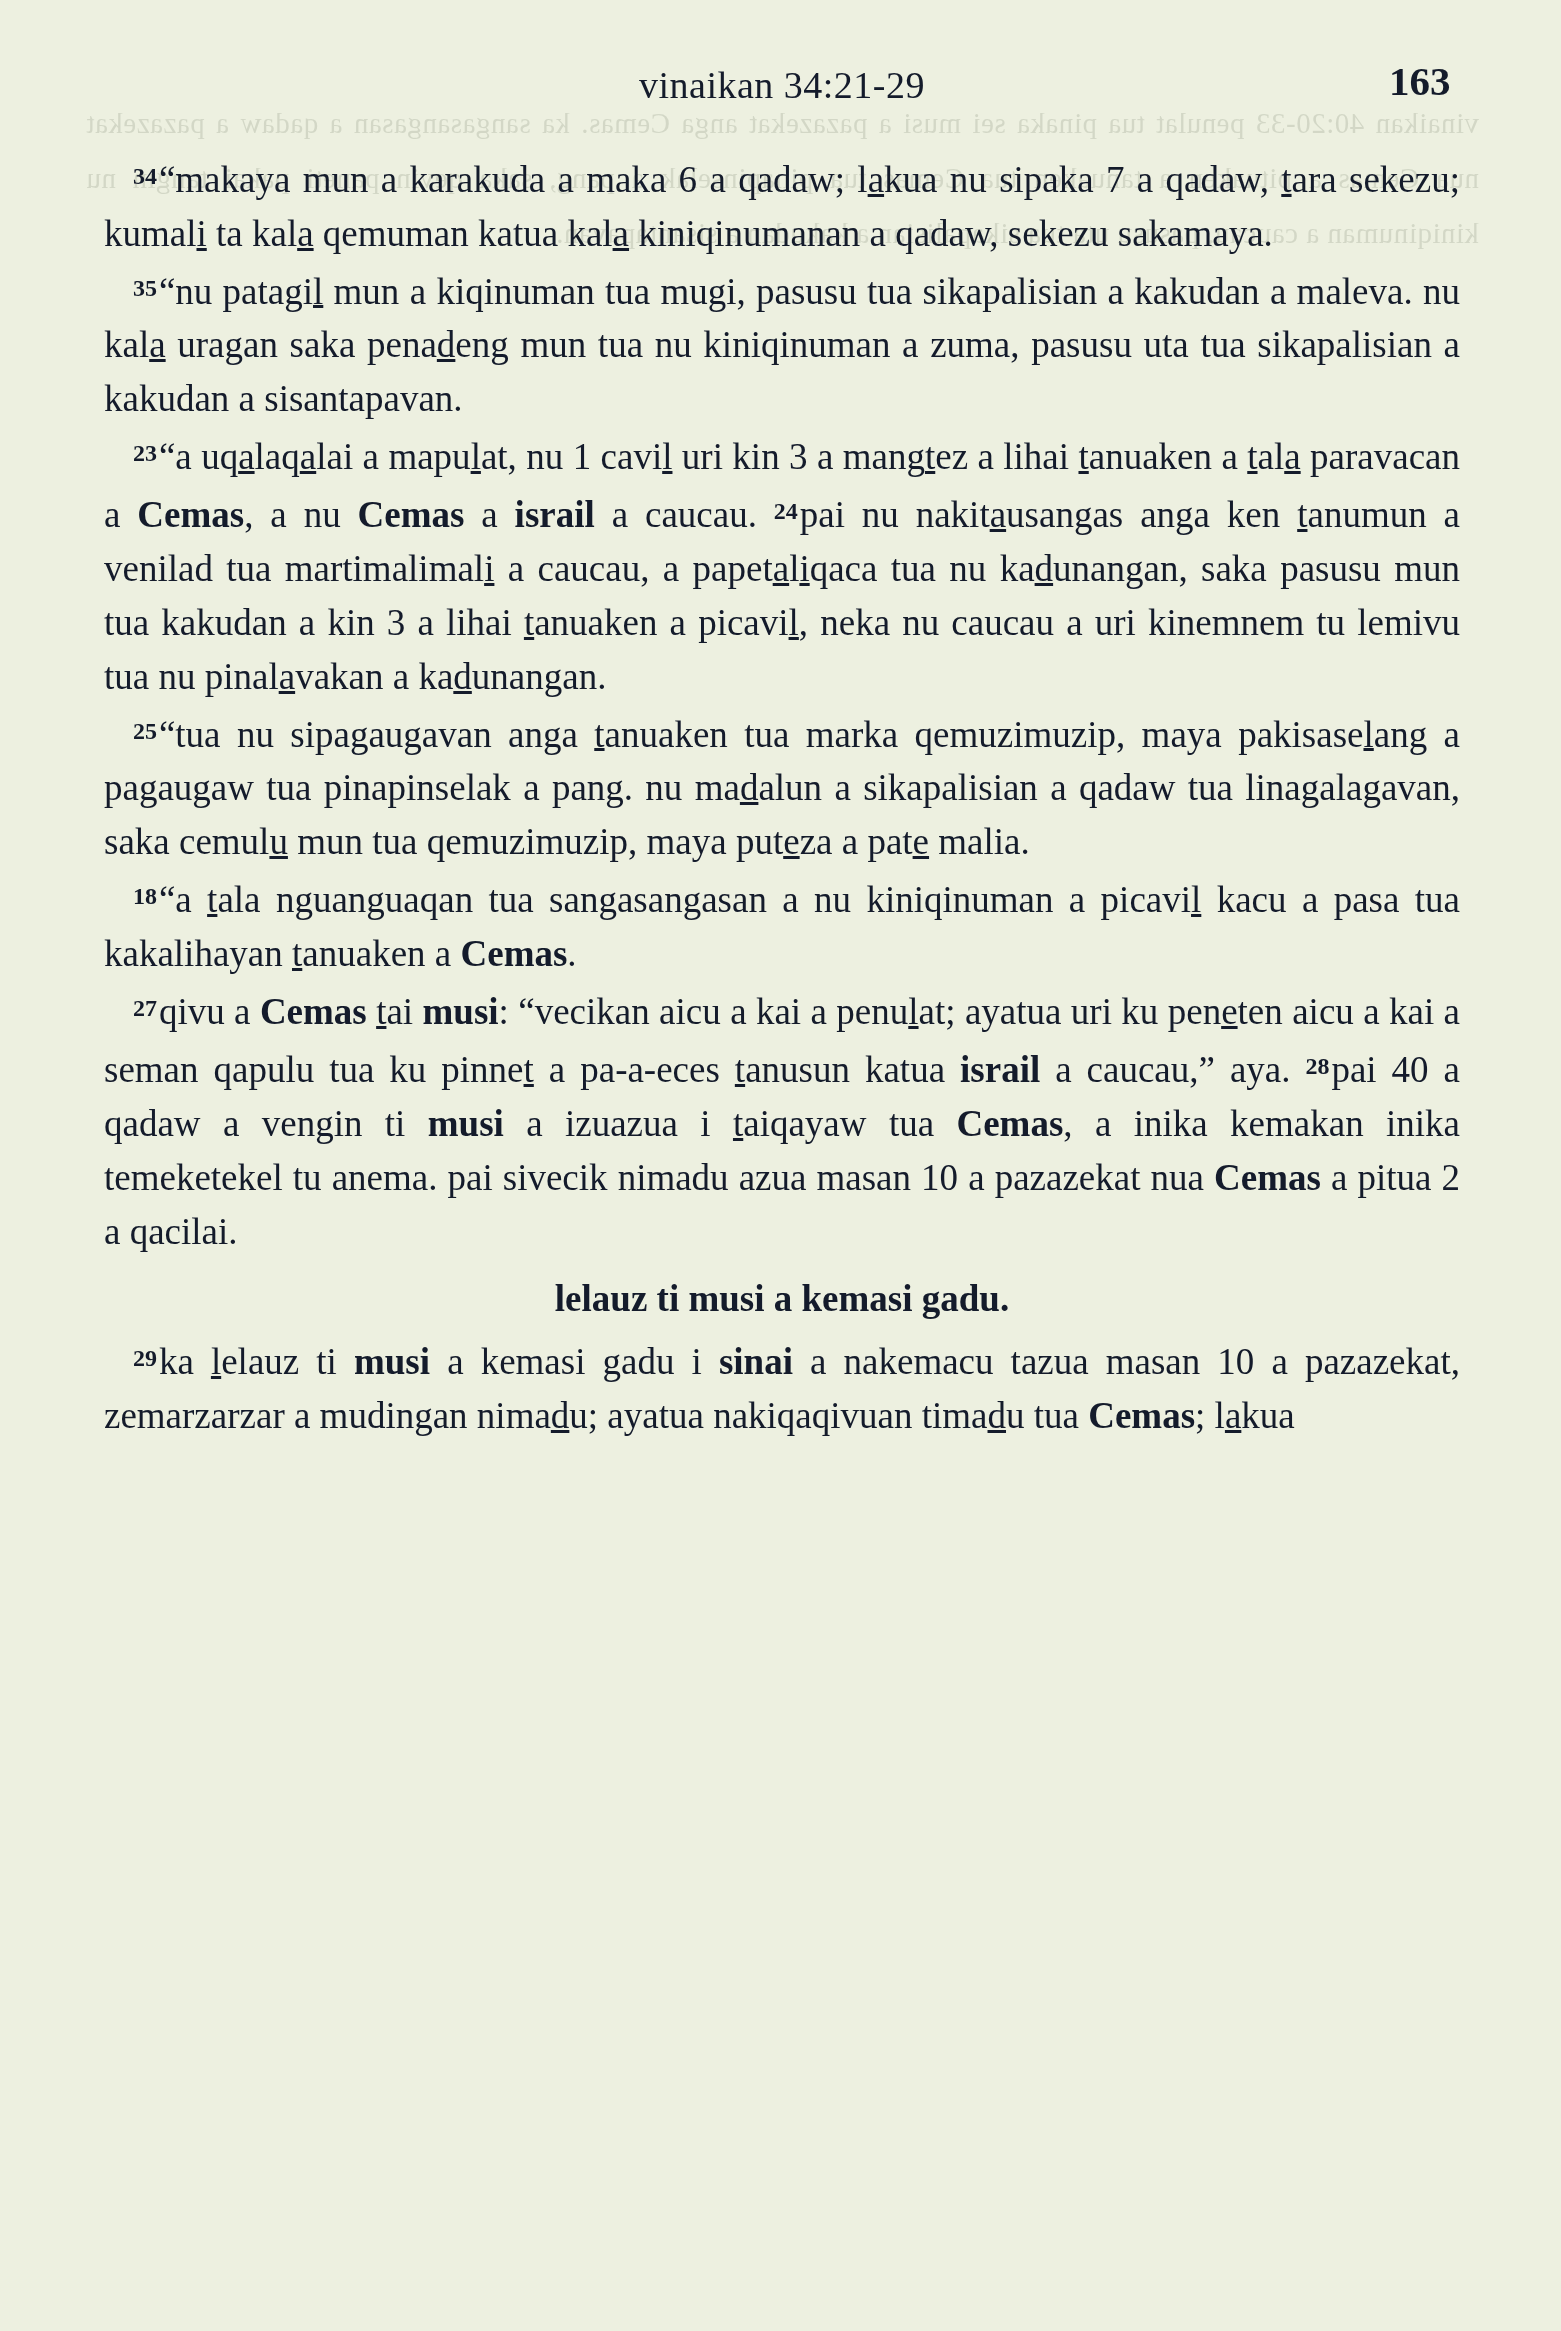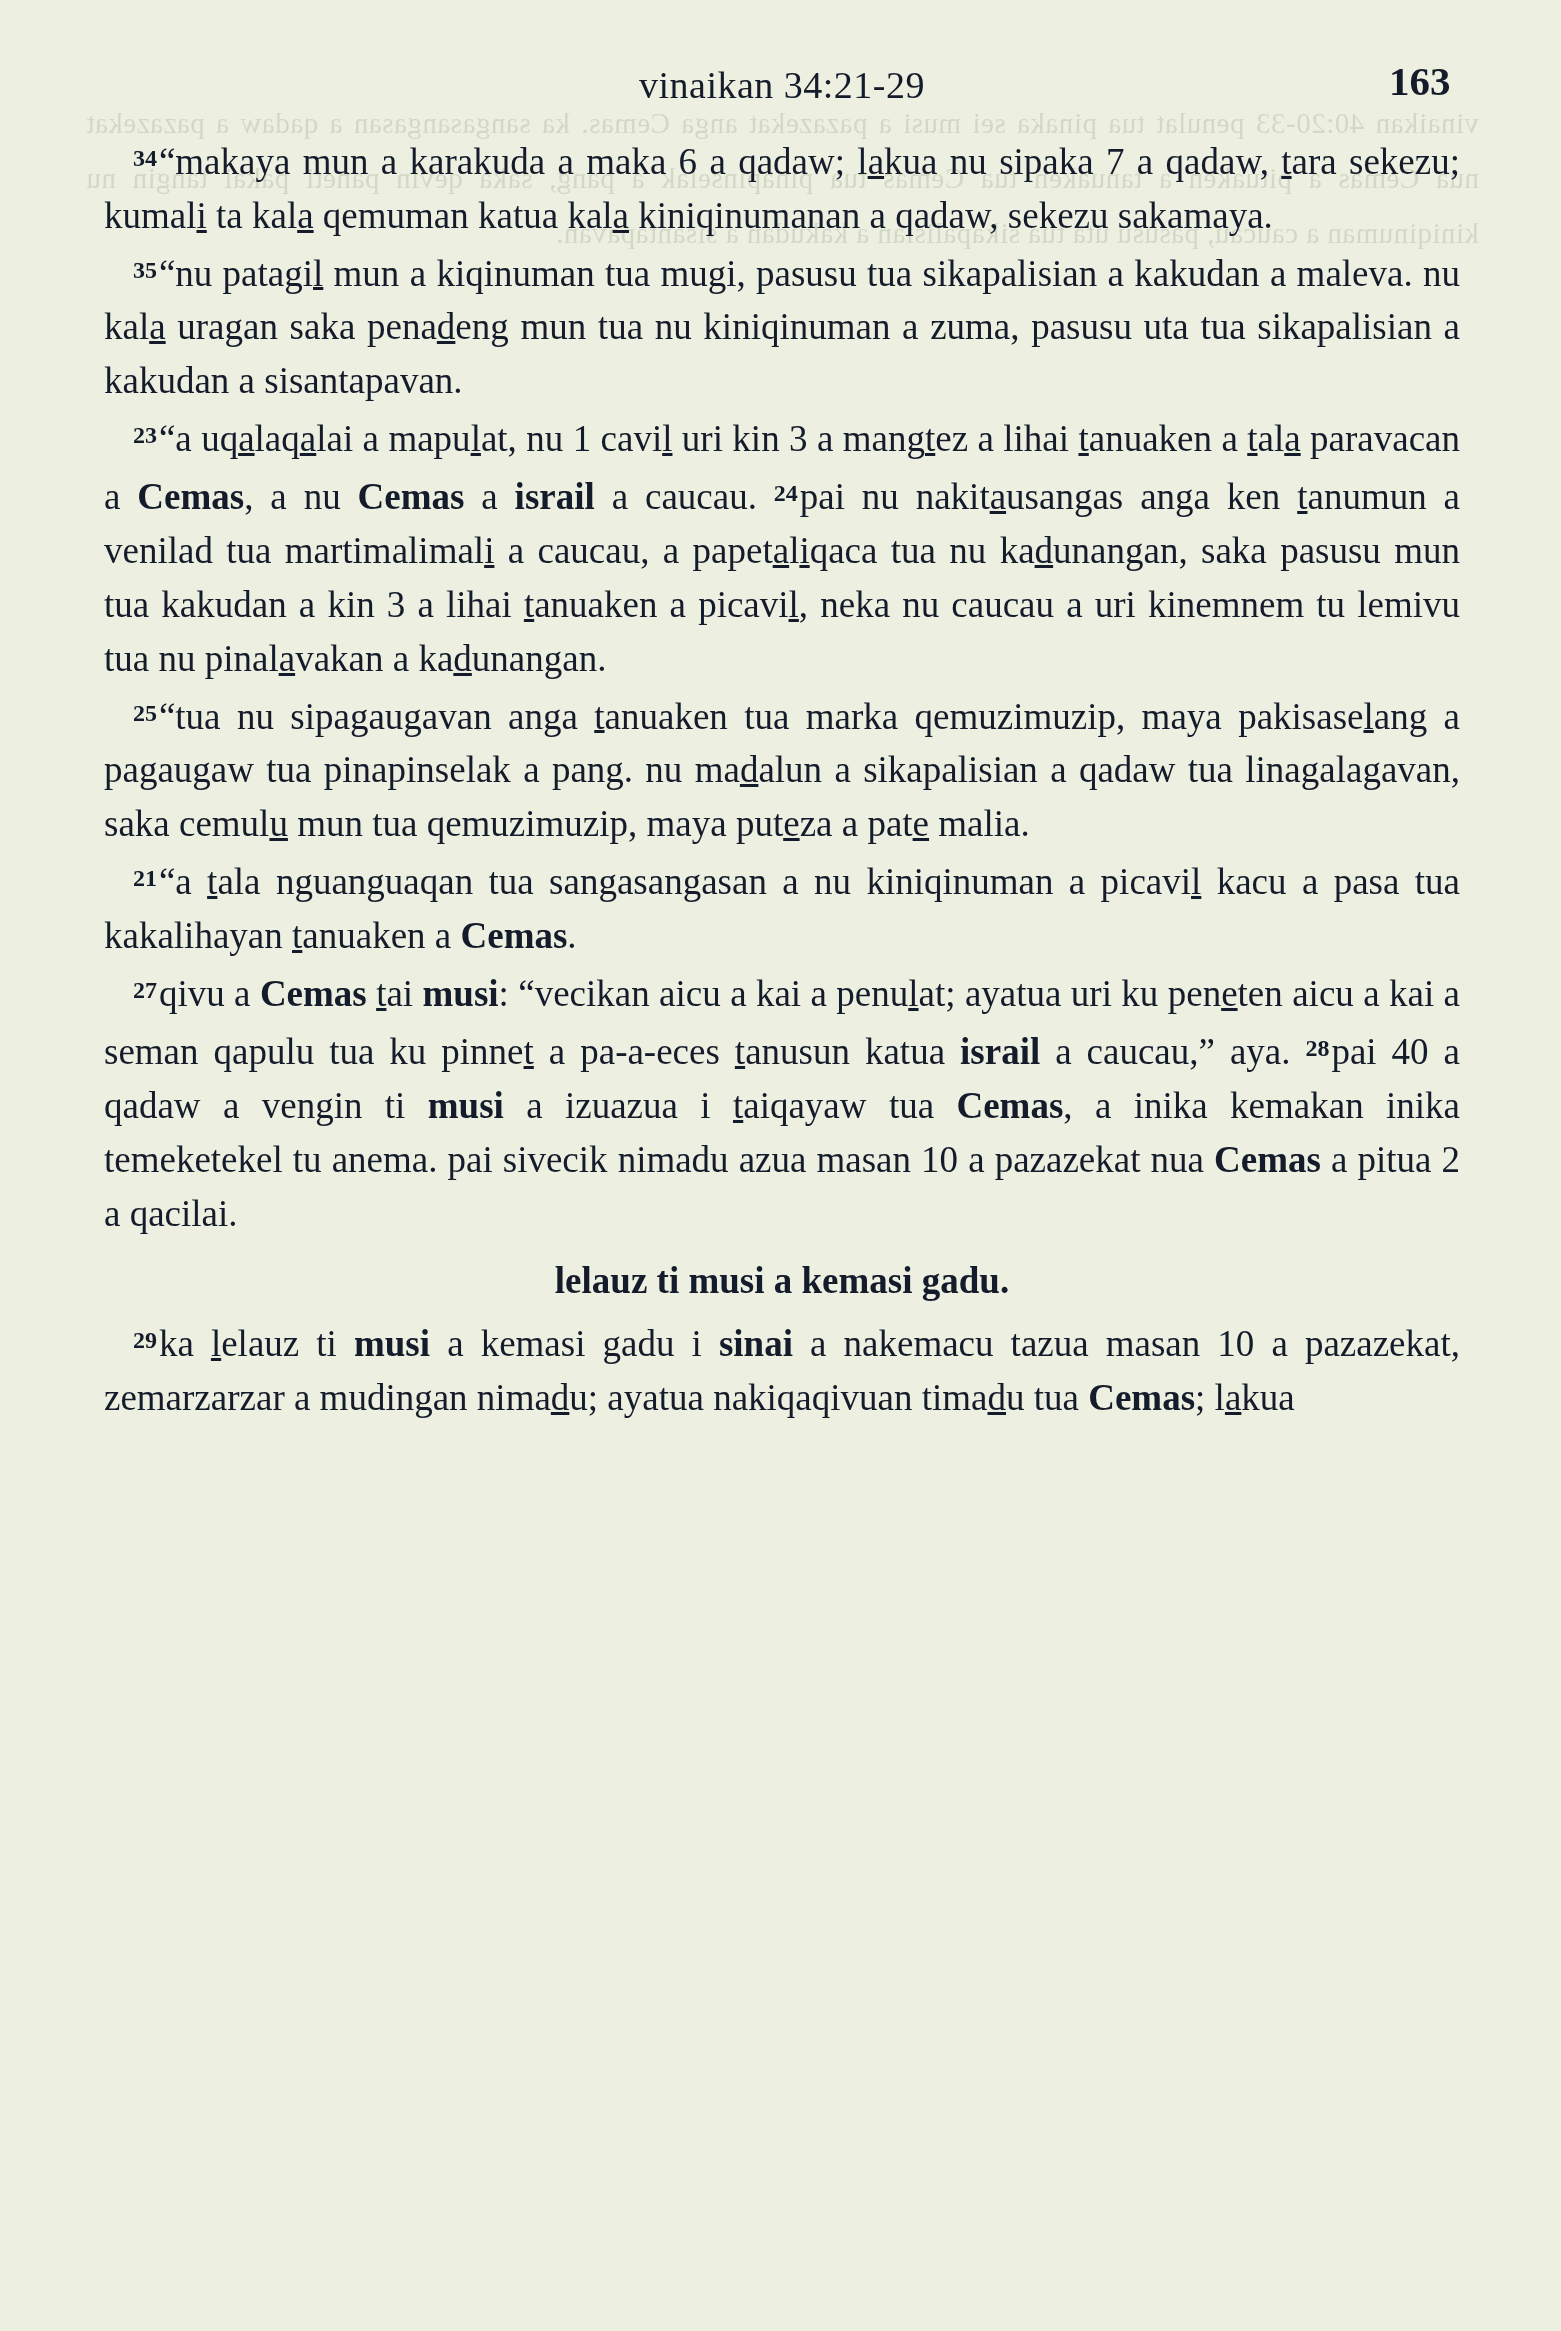--- a/index.html
+++ b/index.html
@@ -44,21 +44,21 @@
     position: absolute;
     left: 104px;
     top: 63px;
     width: 1356px;
   }
   .header {
     display: flex;
     align-items: baseline;
     justify-content: center;
     position: relative;
-    margin-bottom: 24px;
+    margin-bottom: 42px;
   }
   .running-head {
     font-size: 38px;
     letter-spacing: 0.5px;
   }
   .folio {
     position: absolute;
     right: 9.6px;
     top: -5.8px;
     font-size: 41px;
@@ -121,21 +121,21 @@
     <div class="body-text">
 
       <p class="para"><span class="indent"></span><span class="vs">34</span><span>“makaya mun a karakuda a maka 6 a qadaw; l<span class="u">a</span>kua nu sipaka 7 a qadaw, <span class="u">t</span>ara sekezu; kumal<span class="u">i</span> ta kal<span class="u">a</span> qemuman katua kal<span class="u">a</span> kiniqinumanan a qadaw, sekezu sakamaya.</span></p>
 
       <p class="para"><span class="indent"></span><span class="vs">35</span><span>“nu patagi<span class="u">l</span> mun a kiqinuman tua mugi, pasusu tua sikapalisian a kakudan a maleva. nu kal<span class="u">a</span> uragan saka pena<span class="u">d</span>eng mun tua nu kiniqinuman a zuma, pasusu uta tua sikapalisian a kakudan a sisantapavan.</span></p>
 
       <p class="para"><span class="indent"></span><span class="vs">23</span><span>“a uq<span class="u">a</span>laq<span class="u">a</span>lai a mapu<span class="u">l</span>at, nu 1 cavi<span class="u">l</span> uri kin 3 a mang<span class="u">t</span>ez a lihai <span class="u">t</span>anuaken a <span class="u">t</span>al<span class="u">a</span> paravacan a <b>Cemas</b>, a nu <b>Cemas</b> a <b>israil</b> a caucau.</span> <span class="vs">24</span><span>pai nu nakit<span class="u">a</span>usangas anga ken <span class="u">t</span>anumun a venilad tua martimalimal<span class="u">i</span> a caucau, a papet<span class="u">a</span>l<span class="u">i</span>qaca tua nu ka<span class="u">d</span>unangan, saka pasusu mun tua kakudan a kin 3 a lihai <span class="u">t</span>anuaken a picavi<span class="u">l</span>, neka nu caucau a uri kinemnem tu lemivu tua nu pinal<span class="u">a</span>vakan a ka<span class="u">d</span>unangan.</span></p>
 
       <p class="para"><span class="indent"></span><span class="vs">25</span><span>“tua nu sipagaugavan anga <span class="u">t</span>anuaken tua marka qemuzimuzip, maya pakisase<span class="u">l</span>ang a pagaugaw tua pinapinselak a pang. nu ma<span class="u">d</span>alun a sikapalisian a qadaw tua linagalagavan, saka cemul<span class="u">u</span> mun tua qemuzimuzip, maya put<span class="u">e</span>za a pat<span class="u">e</span> malia.</span></p>
 
-      <p class="para"><span class="indent"></span><span class="vs">21</span><span>“a <span class="u">t</span>ala nguanguaqan tua sangasangasan a nu kiniqinuman a picavi<span class="u">l</span> kacu a pasa tua kakalihayan <span class="u">t</span>anuaken a <b>Cemas</b>.</span></p>
+      <p class="para"><span class="indent"></span><span class="vs">18</span><span>“a <span class="u">t</span>ala nguanguaqan tua sangasangasan a nu kiniqinuman a picavi<span class="u">l</span> kacu a pasa tua kakalihayan <span class="u">t</span>anuaken a <b>Cemas</b>.</span></p>
 
 
       <p class="para"><span class="indent"></span><span class="vs">27</span><span>qivu a <b>Cemas</b> <span class="u">t</span>ai <b>musi</b>: “vecikan aicu a kai a penu<span class="u">l</span>at; ayatua uri ku pen<span class="u">e</span>ten aicu a kai a seman qapulu tua ku pinne<span class="u">t</span> a pa-a-eces <span class="u">t</span>anusun katua <b>israil</b> a caucau,” aya.</span> <span class="vs">28</span><span>pai 40 a qadaw a vengin ti <b>musi</b> a izuazua i <span class="u">t</span>aiqayaw tua <b>Cemas</b>, a inika kemakan inika temeketekel tu anema. pai sivecik nimadu azua masan 10 a pazazekat nua <b>Cemas</b> a pitua 2 a qacilai.</span></p>
 
       <div class="subhead">lelauz ti musi a kemasi gadu.</div>
 
       <p class="para"><span class="indent"></span><span class="vs">29</span><span>ka <span class="u">l</span>elauz ti <b>musi</b> a kemasi gadu i <b>sinai</b> a nakemacu tazua masan 10 a pazazekat, zemarzarzar a mudingan nima<span class="u">d</span>u; ayatua nakiqaqivuan tima<span class="u">d</span>u tua <b>Cemas</b>; l<span class="u">a</span>kua</span></p>
 
     </div>
   </div>

